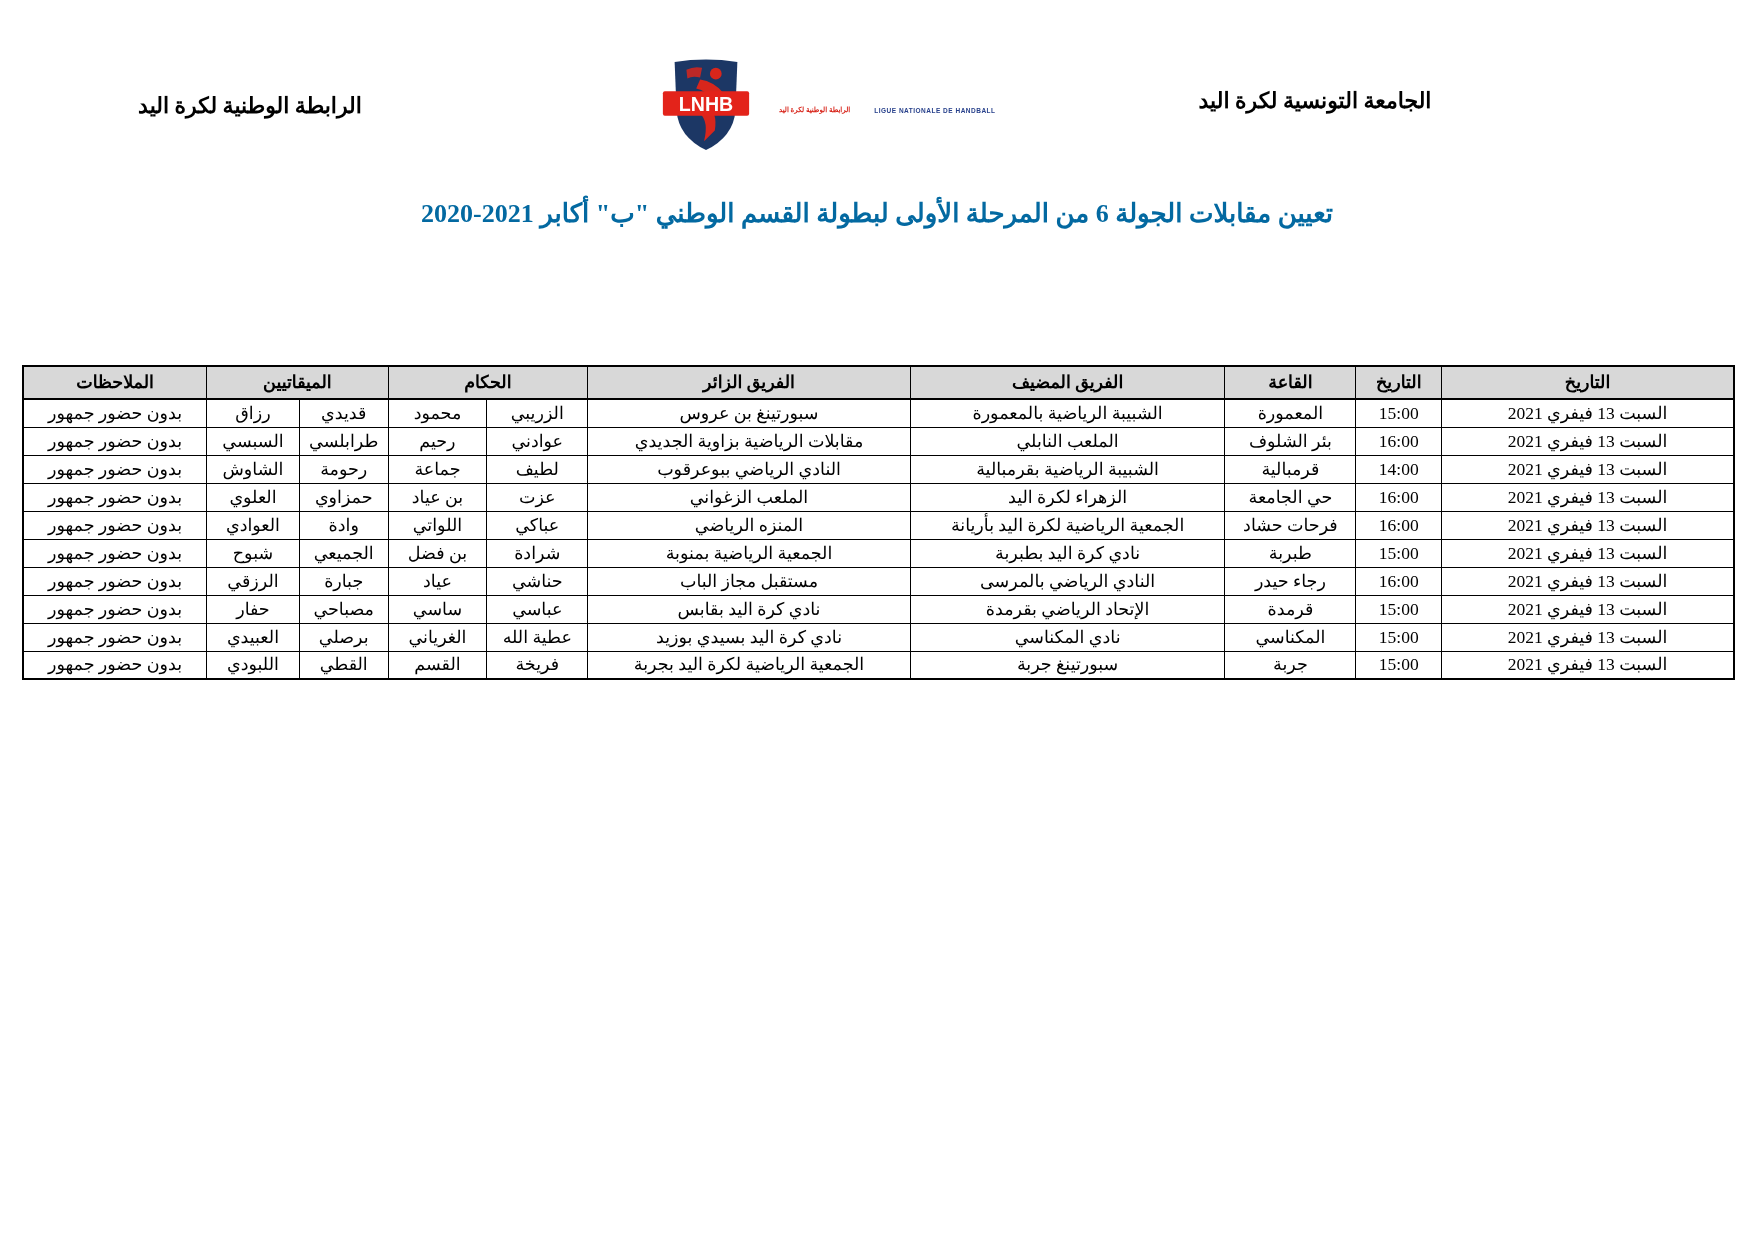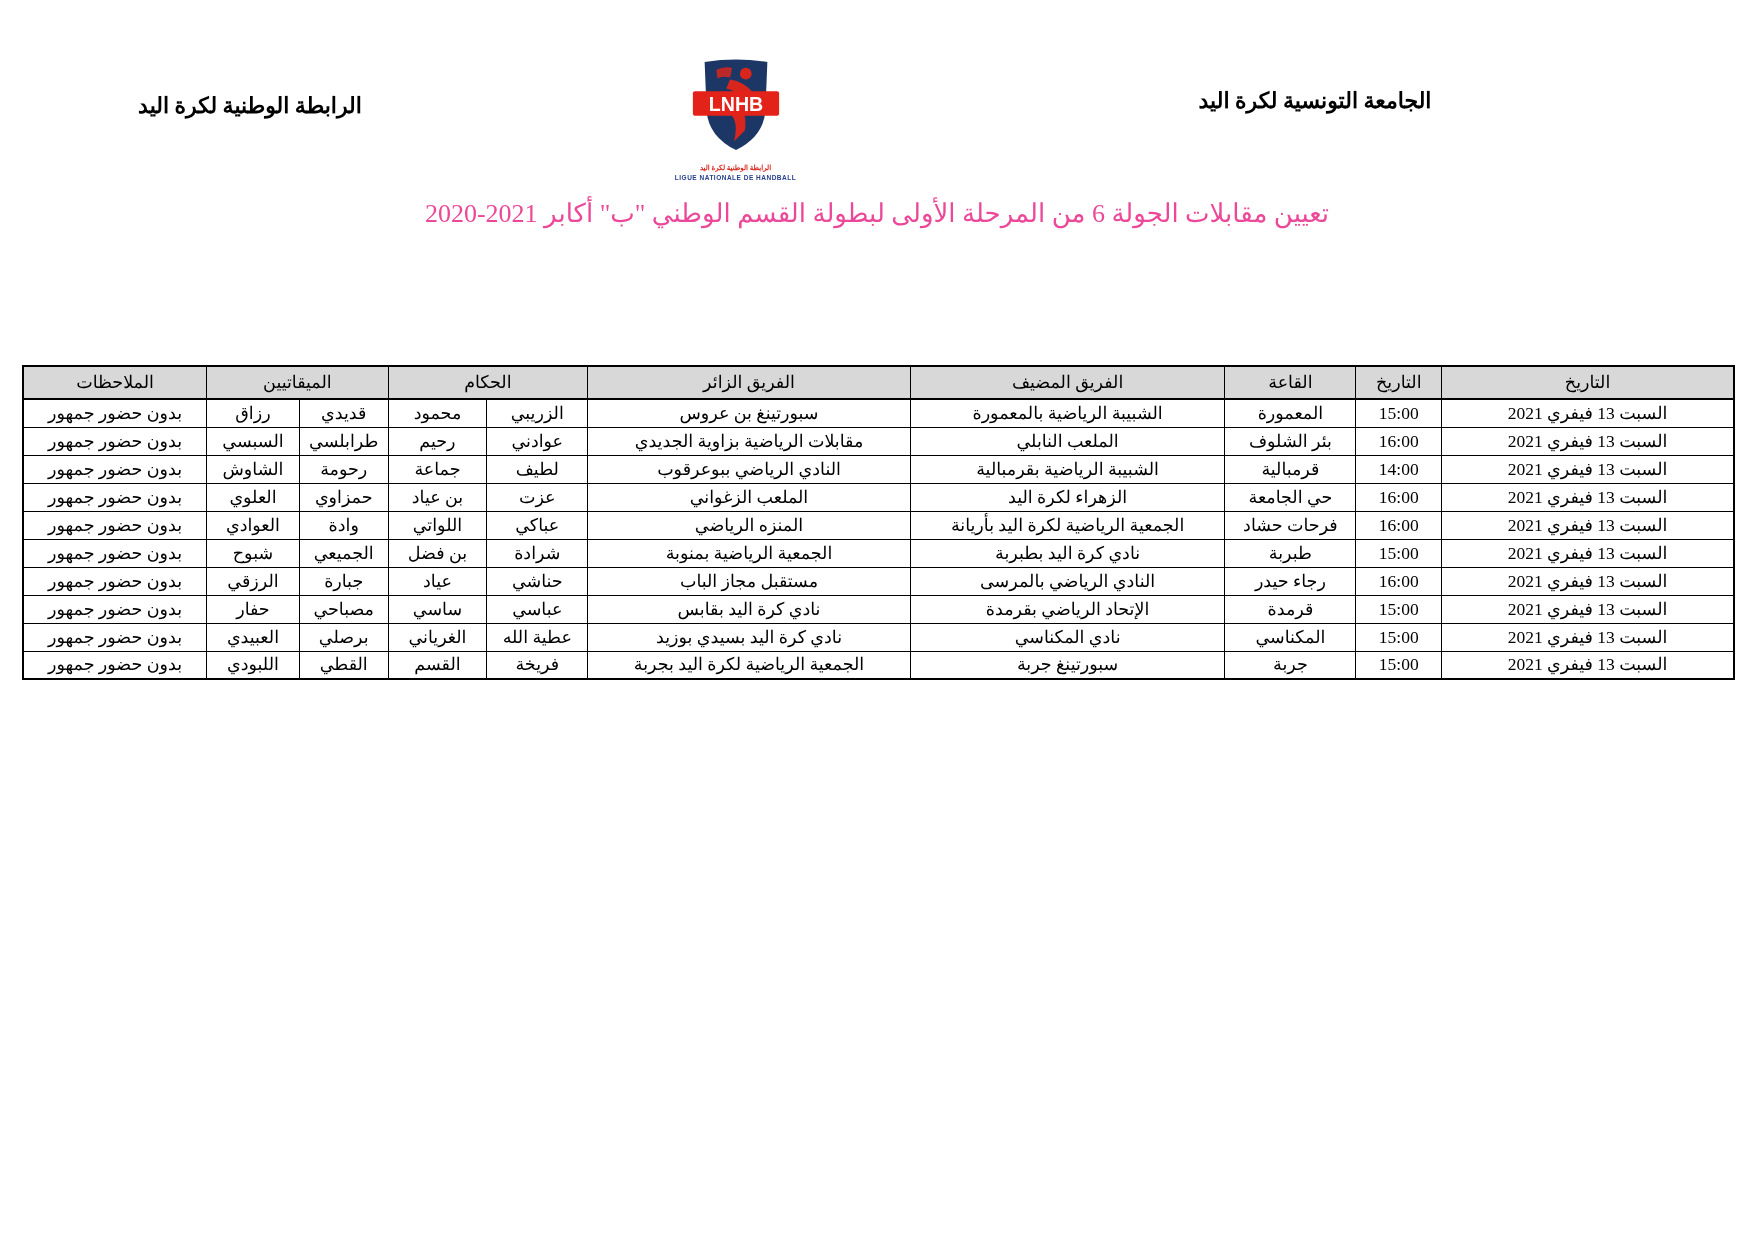--- a/index.html
+++ b/index.html
@@ -9,53 +9,53 @@
   .org-title {
     position: absolute; top: 88px;
     font-size: 22px; font-weight: bold;
     text-align: center; direction: rtl;
     white-space: nowrap;
   }
   .org-left  { left: 95px;  width: 310px; top: 93px; }
   .org-right { left: 1110px; width: 410px; }
 
   .logo-wrap {
-    position: absolute; left: 683px; top: 56px; width: 105px;
-    display: flex; flex-direction: column; align-items: center;
+    position: absolute; left: 657px; top: 56px; width: 105px;
+    display: flex; flex-direction: row; align-items: center; gap: 24px;
   }
   .logo-arabic {
     font-size: 7px; color: #d8261c; font-weight: bold;
     direction: rtl; white-space: nowrap; margin-top: 2px; letter-spacing: 1px;
   }
   .logo-french {
     font-size: 6.5px; color: #27408b; font-weight: bold;
     white-space: nowrap; letter-spacing: 0.5px; margin-top: 2px;
     font-family: "Liberation Sans", sans-serif;
   }
 
   .doc-title {
     position: absolute; top: 198px; left: 0; width: 100%;
     text-align: center; direction: rtl;
-    font-size: 26px; font-weight: normal; color: #ec4899;
+    font-size: 26px; font-weight: bold; color: #0369a1;
   }
 
   .table-wrap { position: absolute; left: 22px; top: 365px; width: 1713px; direction: rtl; }
   table.matches {
     width: 100%; border-collapse: collapse; table-layout: fixed;
     border: 2px solid #000;
     font-size: 17.5px;
   }
   table.matches th, table.matches td {
     border: 1px solid #000;
     text-align: center; vertical-align: middle;
     padding: 1px 4px;
     overflow: hidden; white-space: nowrap;
   }
   table.matches thead th {
-    background: #d8d8d8; font-weight: normal; height: 33px;
+    background: #d8d8d8; font-weight: bold; height: 33px;
     border-bottom: 2px solid #000;
   }
   table.matches tbody td { height: 28px; }
 </style>
 </head>
 <body>
 
 <div class="org-title org-left">الرابطة الوطنية لكرة اليد</div>
 
 <div class="org-title org-right">الجامعة التونسية لكرة اليد</div>

